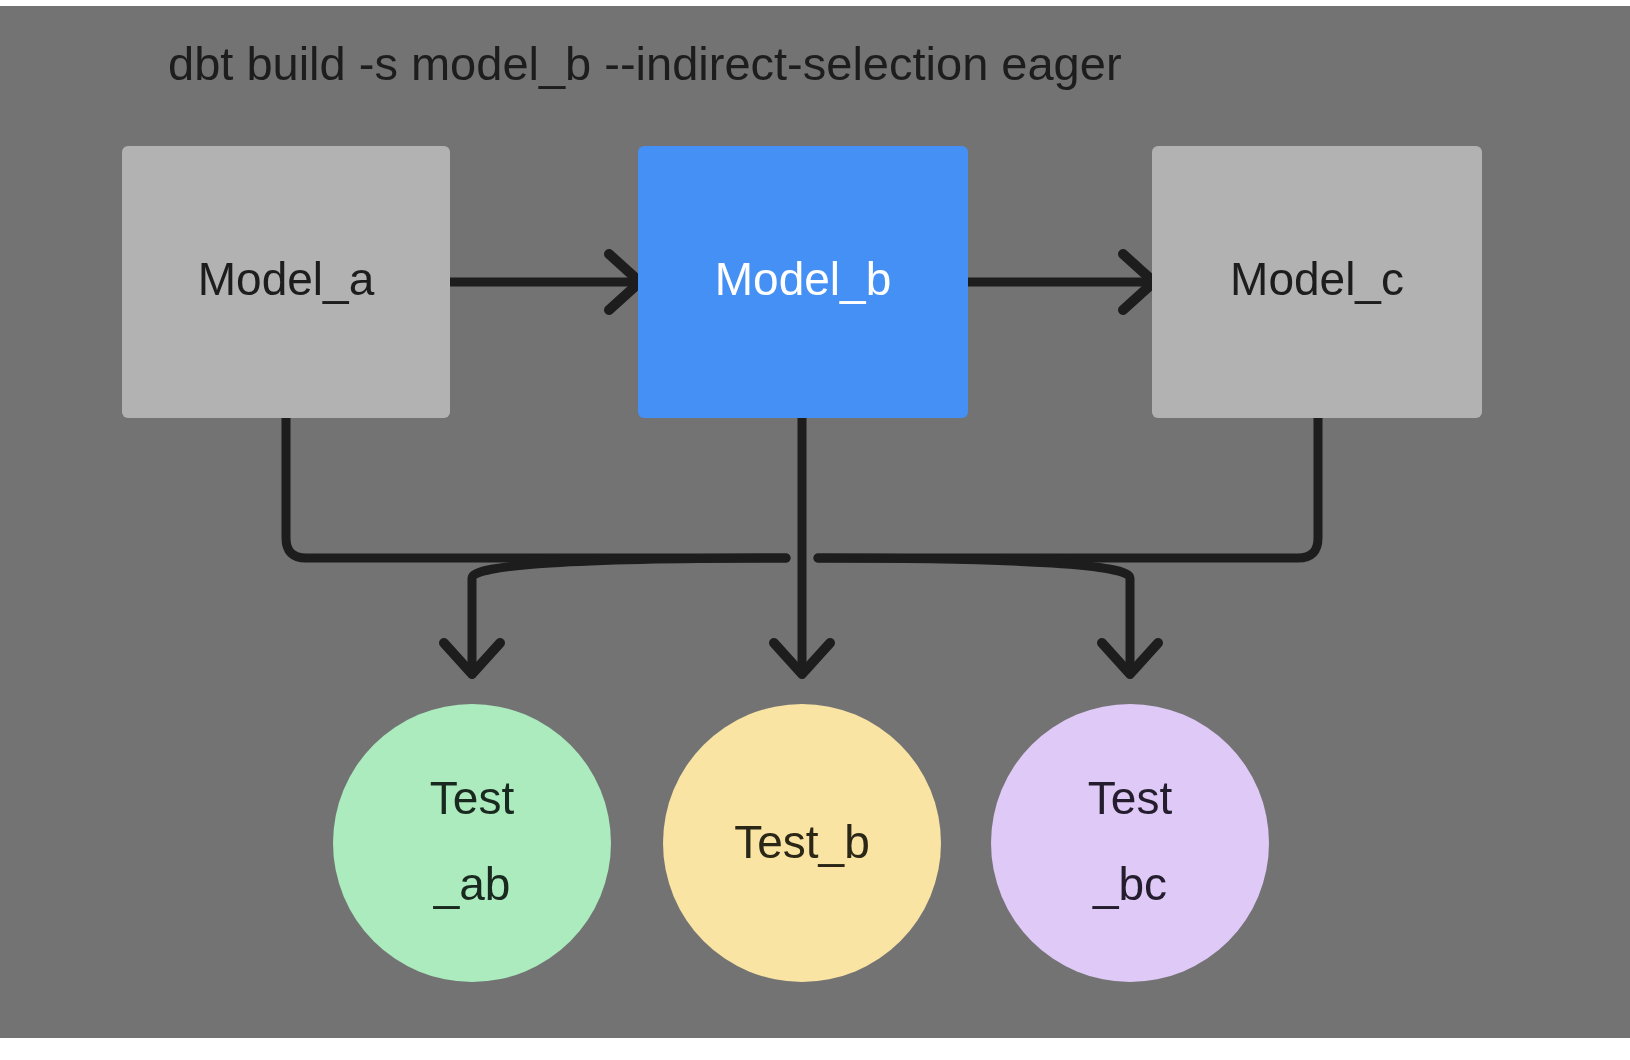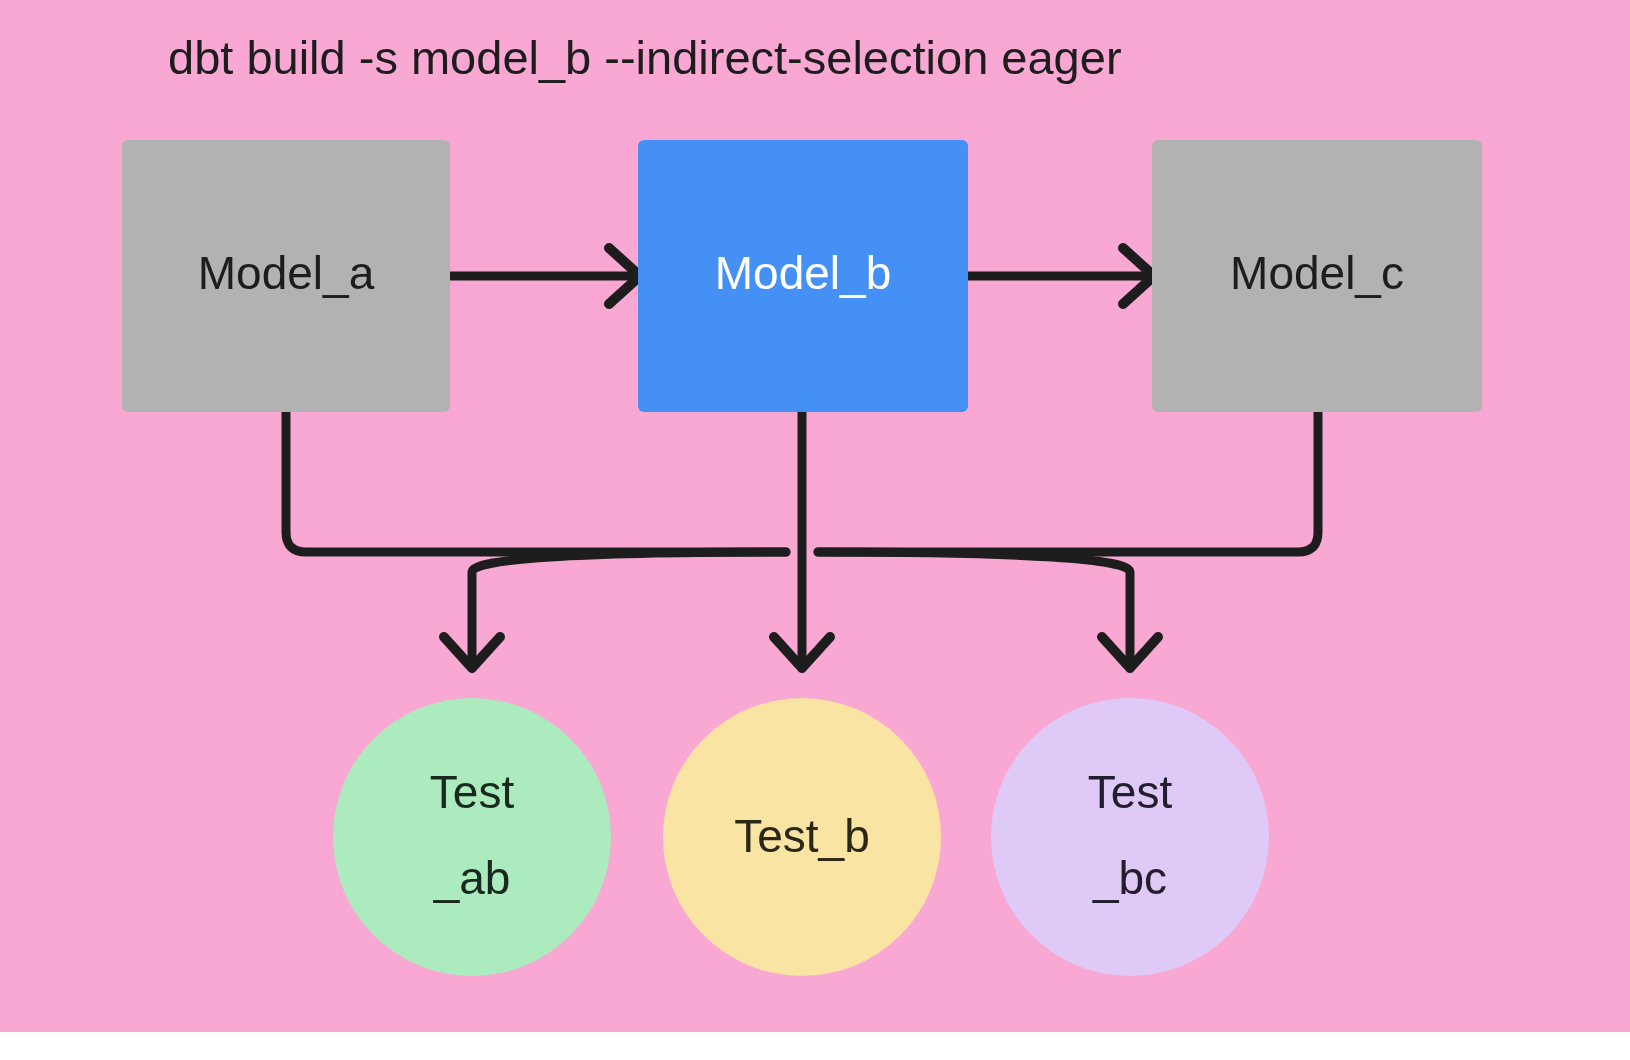--- a/index.html
+++ b/index.html
@@ -10,21 +10,22 @@
   body {
     width: 1630px;
     height: 1060px;
     font-family: "Liberation Sans", sans-serif;
     overflow: hidden;
   }
   #diagram-root {
     position: relative;
     width: 1630px;
     height: 1032px;
-    background: #f9a8d4;
+    background: #737373;
+    margin-top: 6px;
   }
   svg.canvas {
     position: absolute;
     top: 0;
     left: 0;
     width: 1630px;
     height: 1060px;
     display: block;
   }
   .title-text {

